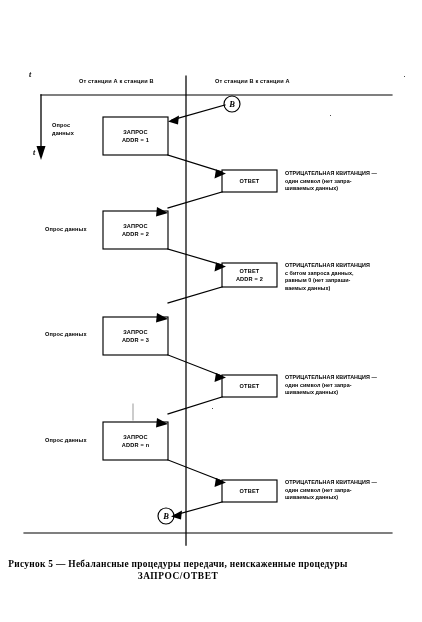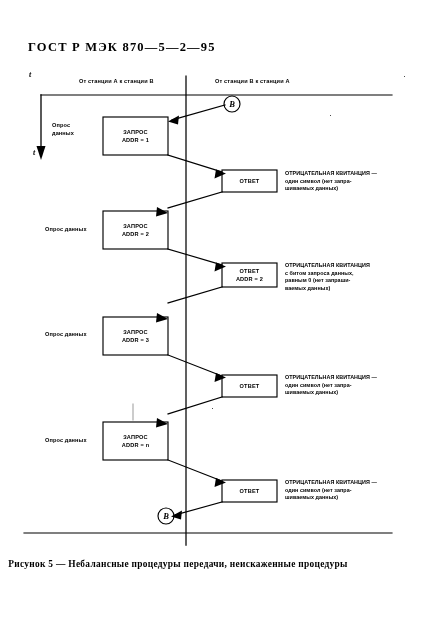--- a/index.html
+++ b/index.html
@@ -135,21 +135,20 @@
     background: #4a4a4a;
     width: 1px;
     height: 1px;
   }
 </style>
 </head>
 <body>
 
 <div id="page">
 
-  <div class="doc-header">ГОСТ Р МЭК 870—5—2—95</div>
 
   <div class="col-caption" id="col-caption-left">От станции А к станции В</div>
   <div class="col-caption" id="col-caption-right">От станции В к станции А</div>
 
   <div class="t-mark" style="left:29px; top:70px;">t</div>
   <div class="t-mark" style="left:33px; top:148px;">t</div>
 
   <svg id="diagram" viewBox="0 0 422 622">
     <g stroke="#000000" fill="none" stroke-width="1.15" stroke-linecap="square">
 
@@ -257,20 +256,21 @@
   </div>
   <div class="lbl box-label" style="left:222px; top:487px; width:55px;">ОТВЕТ</div>
   <div class="lbl note" style="left:285px; top:479px;">
     <span class="note-title">ОТРИЦАТЕЛЬНАЯ КВИТАНЦИЯ —</span>
     <span class="note-line">один символ (нет запра-</span>
     <span class="note-line">шиваемых данных)</span>
   </div>
 
   <div class="fig-caption">
     <span>Рисунок 5 — Небалансные процедуры передачи, неискаженные процедуры</span>
+    <span class="cap-line2">ЗАПРОС/ОТВЕТ</span>
   </div>
 
   <div class="page-number">21</div>
 
   <div class="speck" style="left:404px; top:76px;"></div>
   <div class="speck" style="left:330px; top:115px;"></div>
   <div class="speck" style="left:212px; top:408px;"></div>
   <div class="speck" style="left:27px;  top:565px;"></div>
 </div>
 

